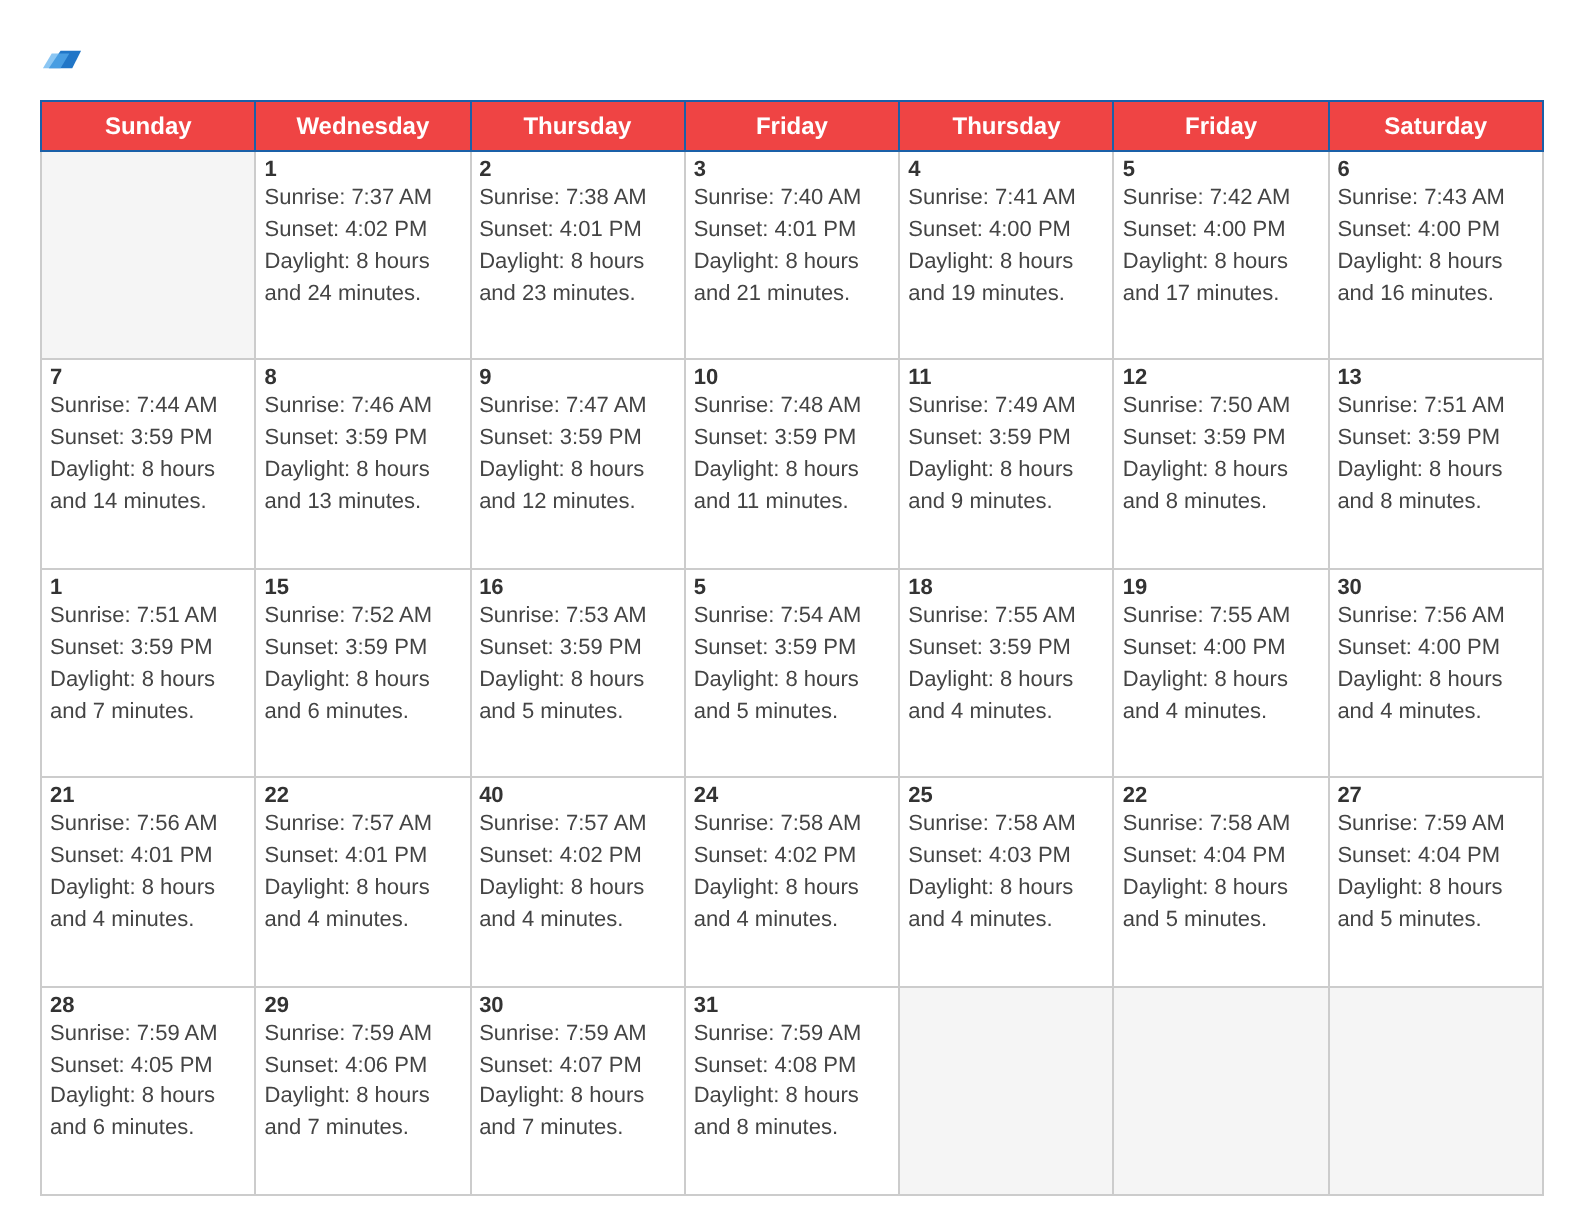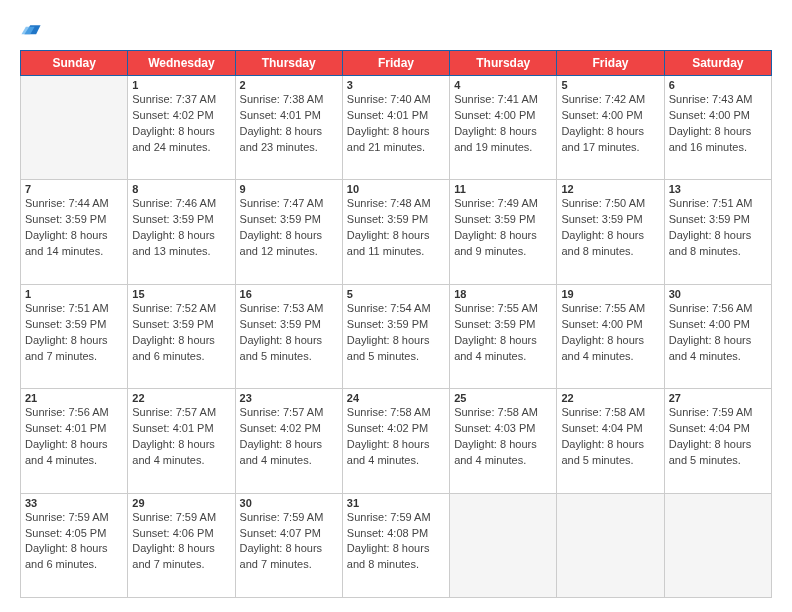--- a/index.html
+++ b/index.html
@@ -225,21 +225,21 @@
         <tr>
           <td>
             <span class="day-num">21</span>
             <div class="day-info">Sunrise: 7:56 AM<br>Sunset: 4:01 PM<br>Daylight: 8 hours<br>and 4 minutes.</div>
           </td>
           <td>
             <span class="day-num">22</span>
             <div class="day-info">Sunrise: 7:57 AM<br>Sunset: 4:01 PM<br>Daylight: 8 hours<br>and 4 minutes.</div>
           </td>
           <td>
-            <span class="day-num">23</span>
+            <span class="day-num">40</span>
             <div class="day-info">Sunrise: 7:57 AM<br>Sunset: 4:02 PM<br>Daylight: 8 hours<br>and 4 minutes.</div>
           </td>
           <td>
             <span class="day-num">24</span>
             <div class="day-info">Sunrise: 7:58 AM<br>Sunset: 4:02 PM<br>Daylight: 8 hours<br>and 4 minutes.</div>
           </td>
           <td>
             <span class="day-num">25</span>
             <div class="day-info">Sunrise: 7:58 AM<br>Sunset: 4:03 PM<br>Daylight: 8 hours<br>and 4 minutes.</div>
           </td>
@@ -247,21 +247,21 @@
             <span class="day-num">22</span>
             <div class="day-info">Sunrise: 7:58 AM<br>Sunset: 4:04 PM<br>Daylight: 8 hours<br>and 5 minutes.</div>
           </td>
           <td>
             <span class="day-num">27</span>
             <div class="day-info">Sunrise: 7:59 AM<br>Sunset: 4:04 PM<br>Daylight: 8 hours<br>and 5 minutes.</div>
           </td>
         </tr>
         <tr>
           <td>
-            <span class="day-num">33</span>
+            <span class="day-num">28</span>
             <div class="day-info">Sunrise: 7:59 AM<br>Sunset: 4:05 PM<br>Daylight: 8 hours<br>and 6 minutes.</div>
           </td>
           <td>
             <span class="day-num">29</span>
             <div class="day-info">Sunrise: 7:59 AM<br>Sunset: 4:06 PM<br>Daylight: 8 hours<br>and 7 minutes.</div>
           </td>
           <td>
             <span class="day-num">30</span>
             <div class="day-info">Sunrise: 7:59 AM<br>Sunset: 4:07 PM<br>Daylight: 8 hours<br>and 7 minutes.</div>
           </td>

